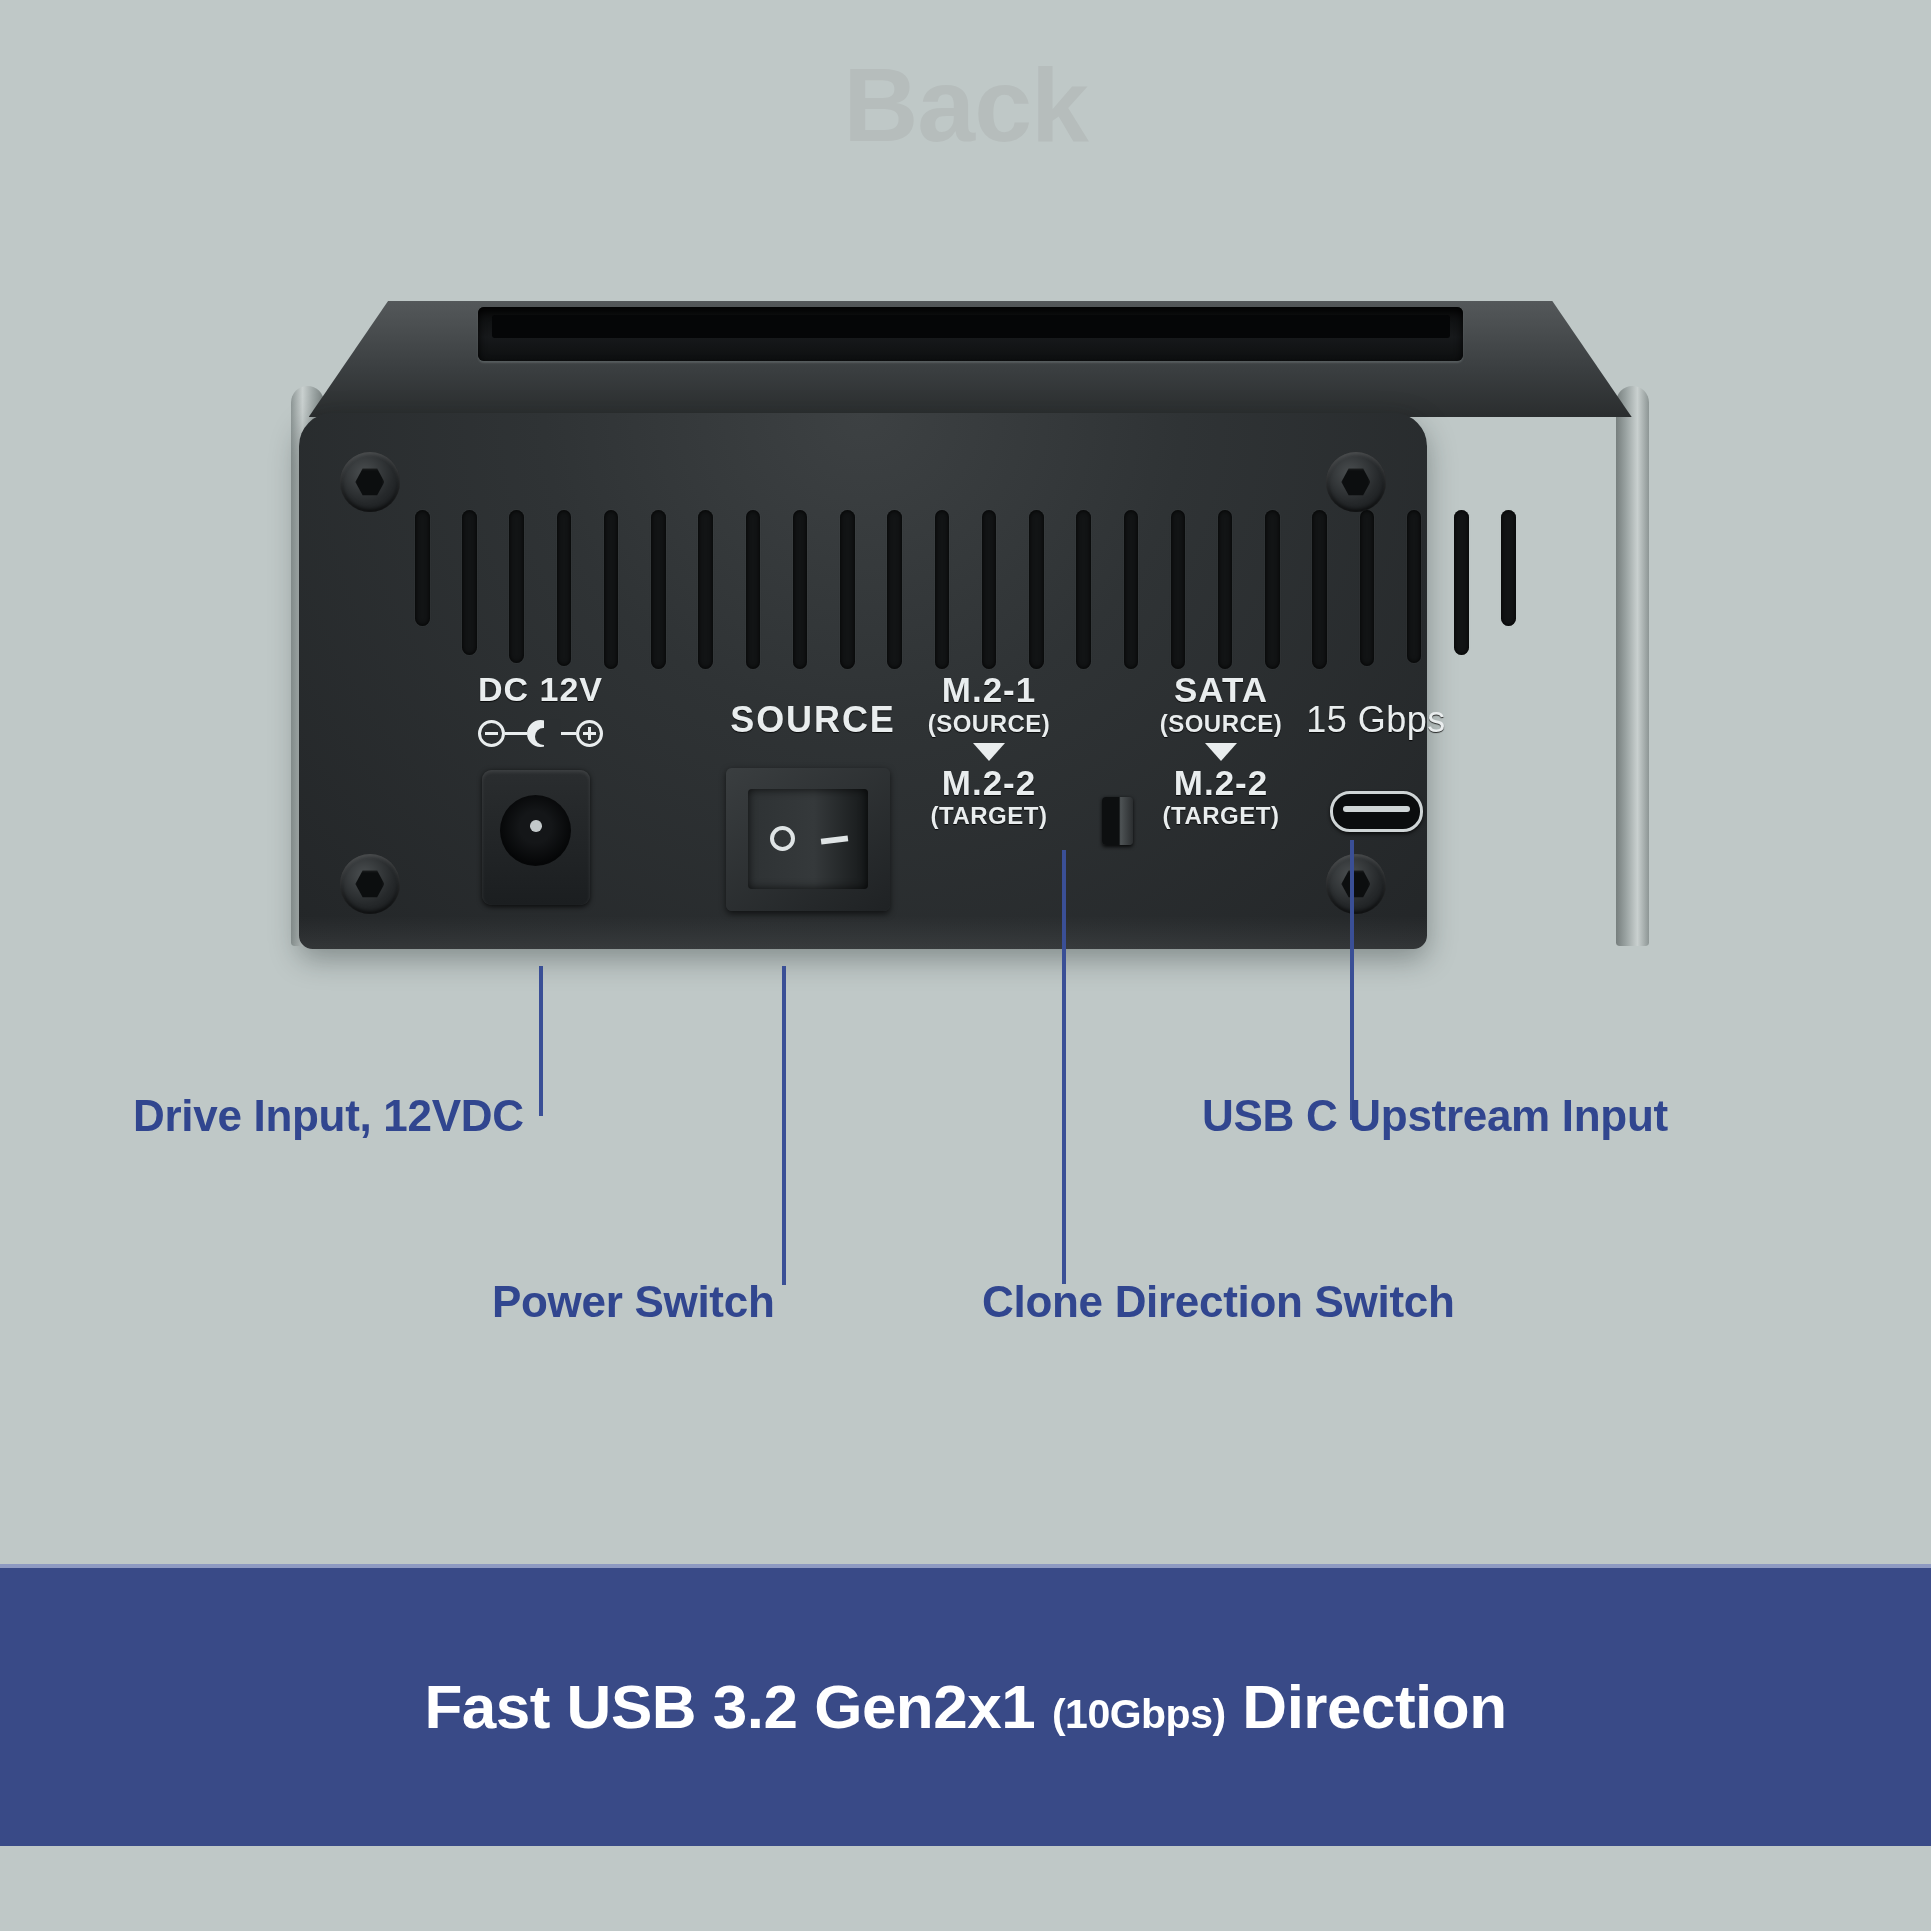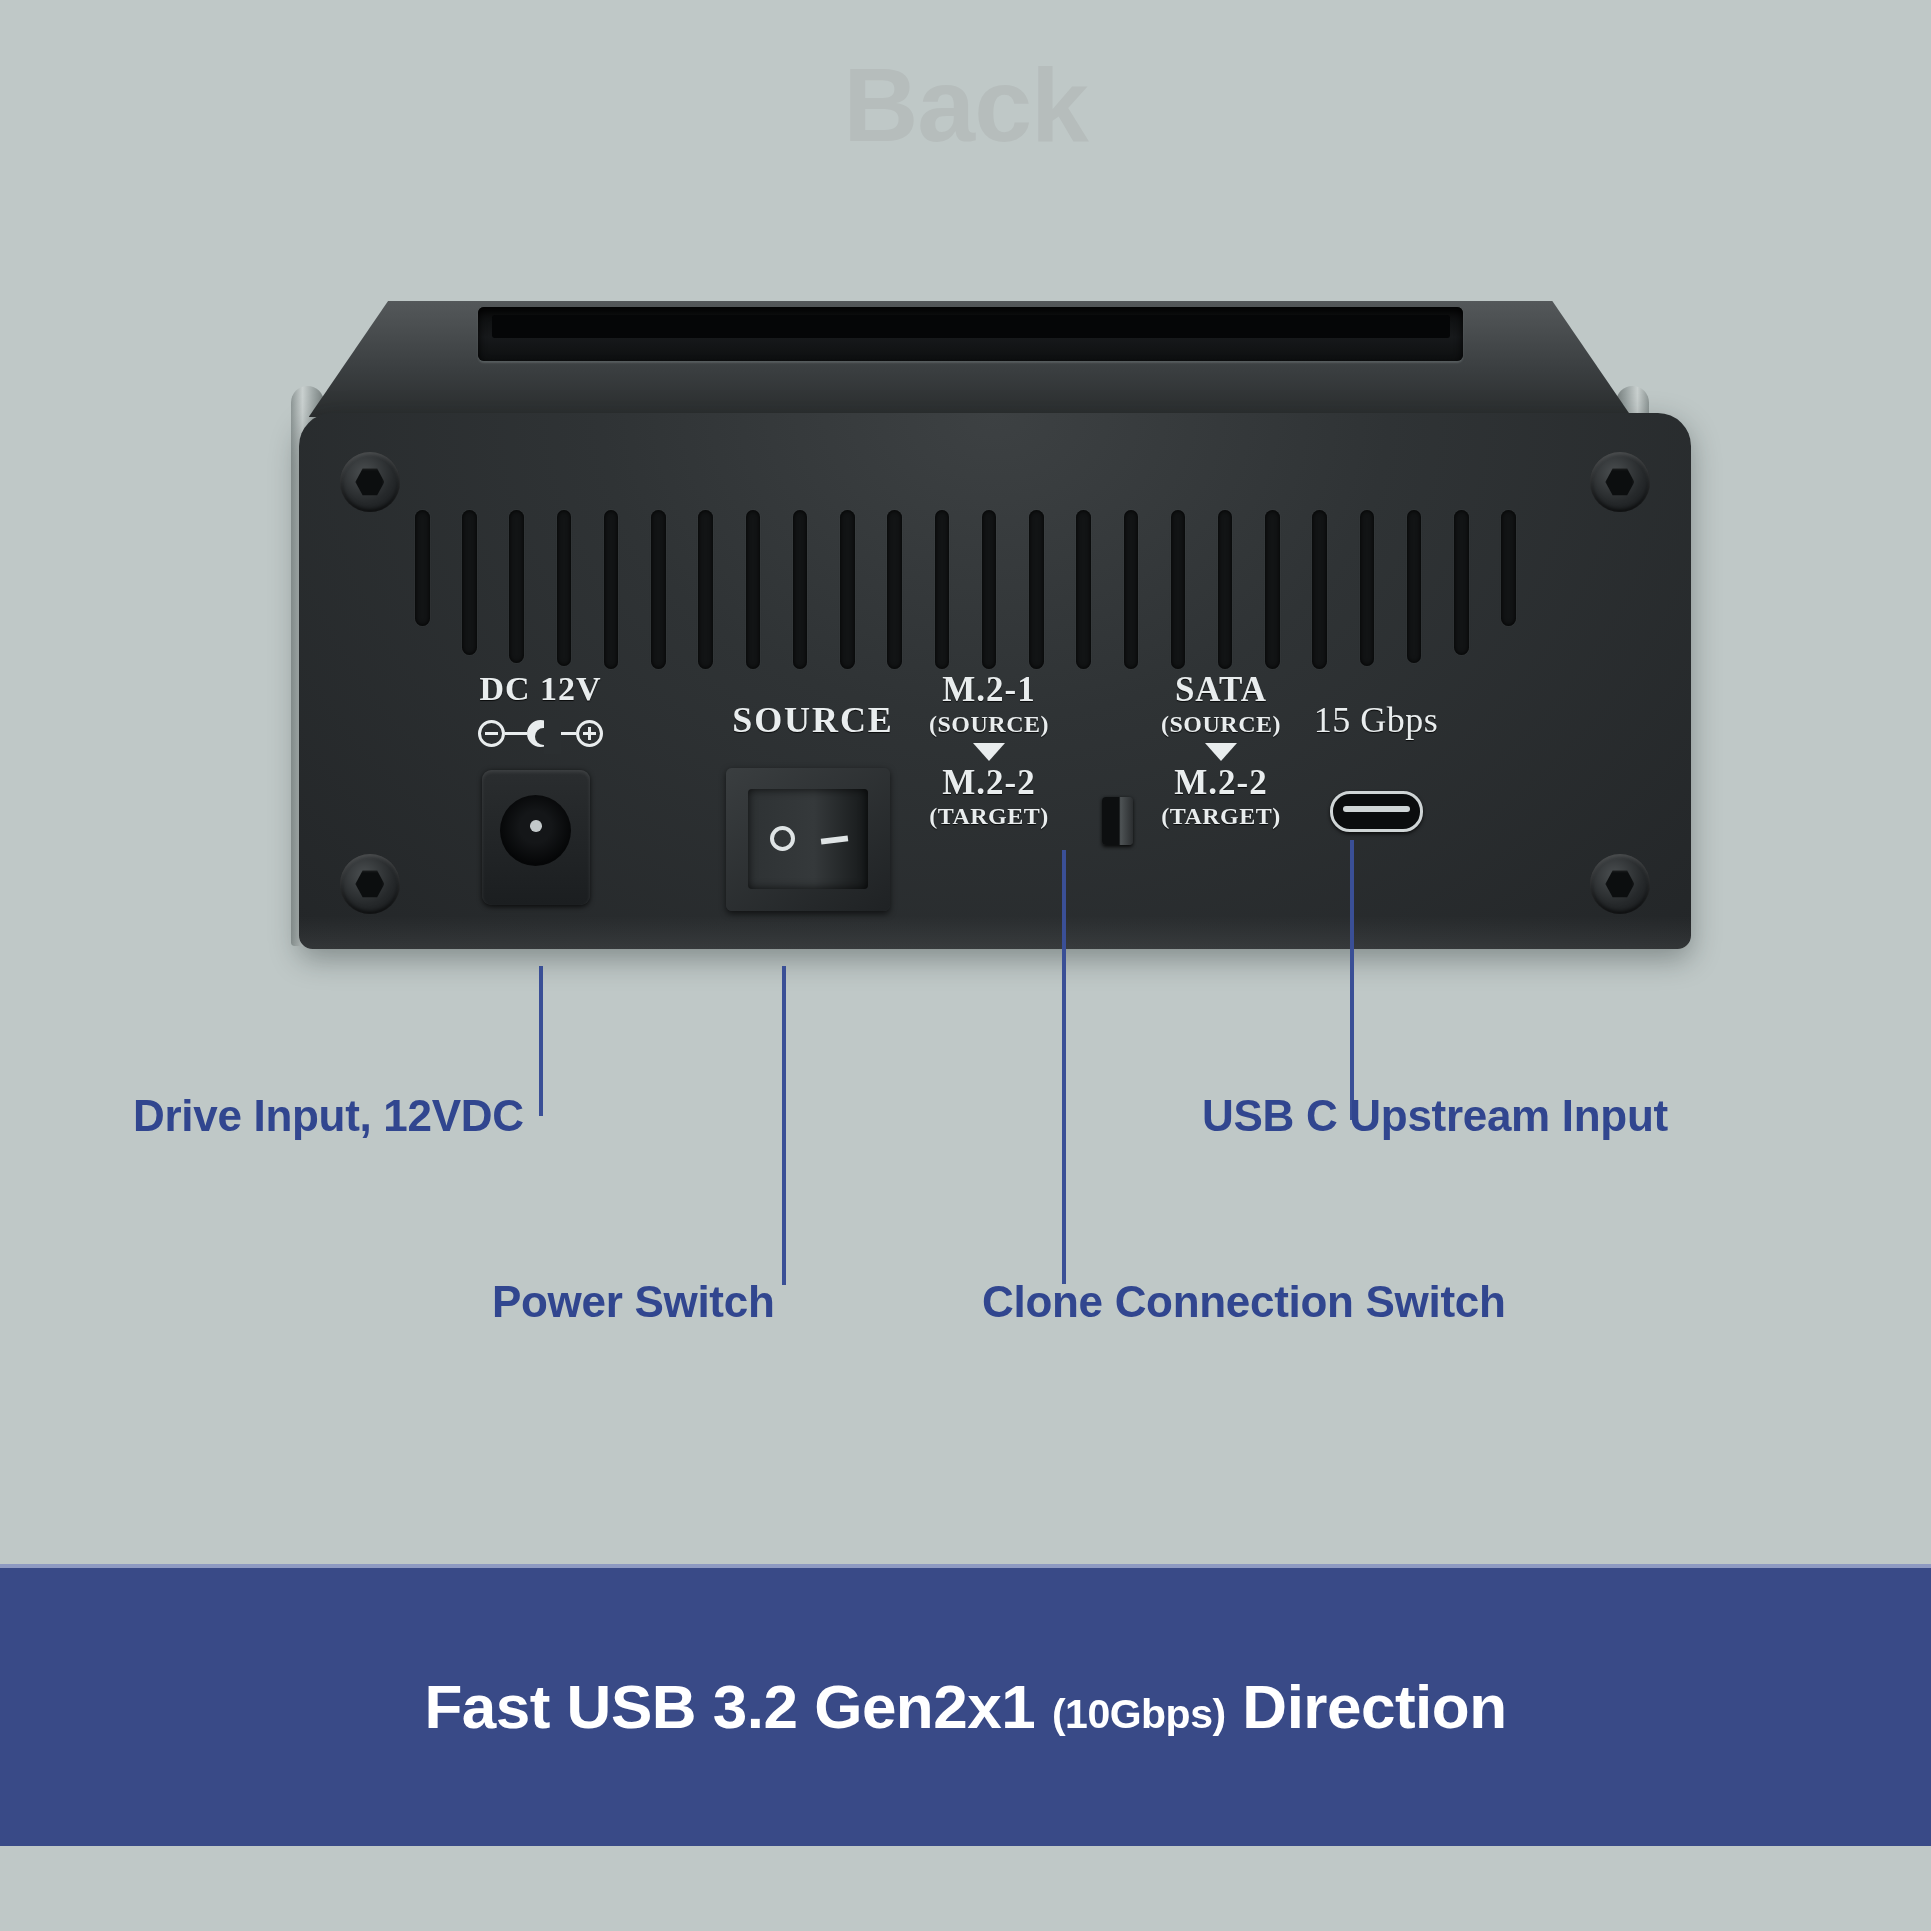--- a/index.html
+++ b/index.html
@@ -54,26 +54,25 @@
     box-shadow:inset 0 3.9px 8.7px rgba(0,0,0,.95), 0 1.9px 1.9px rgba(160,170,170,.25);
   }
   #drive-slot-inner {
     position:absolute; left:13.5px; top:7.7px; right:13.5px; height:23px;
     background:#050607; border-radius:2.9px;
   }
 
   
   #panel {
     position:absolute; left:0; top:27px;
-    width:1392px; height:536px;
+    width:1128px; height:536px;
     background:
       radial-gradient(ellipse at 50% 0%, #3d4143 0%, #2f3335 40%, #232628 100%);
     border-radius:33px 33px 13.5px 13.5px;
     box-shadow:0 9.7px 29px rgba(20,30,30,.35);
-    font-family:Liberation Serif, serif;
   }
   #panel::after{
     content:""; position:absolute; left:0; right:0; bottom:0; height:33px;
     background:linear-gradient(to bottom,rgba(0,0,0,0),rgba(255,255,255,.07));
     border-radius:0 0 13.5px 13.5px;
   }
 
   
   .screw {
     position:absolute; width:60px; height:60px; border-radius:50%;
@@ -298,21 +297,21 @@
   </div>
 </div>
 
 <div class="cline" style="left:539px;  top:966px; height:150px;"></div>
 <div class="ctext" style="left:133px; top:1091px;">Drive Input, 12VDC</div>
 
 <div class="cline" style="left:782px;  top:966px; height:319px;"></div>
 <div class="ctext" style="left:492px; top:1277px;">Power Switch</div>
 
 <div class="cline" style="left:1062px; top:850px;  height:434px;"></div>
-<div class="ctext" style="left:982px; top:1277px;">Clone Connection Switch</div>
+<div class="ctext" style="left:982px; top:1277px;">Clone Direction Switch</div>
 
 <div class="cline" style="left:1350px; top:840px;  height:280px;"></div>
 <div class="ctext" style="left:1202px; top:1091px;">USB C Upstream Input</div>
 
 <div id="banner">
   <div class="bline">
     <span>Fast USB 3.2 Gen2x1</span>
     <span class="bsmall">(10Gbps)</span>
     <span>Direction</span>
   </div>

